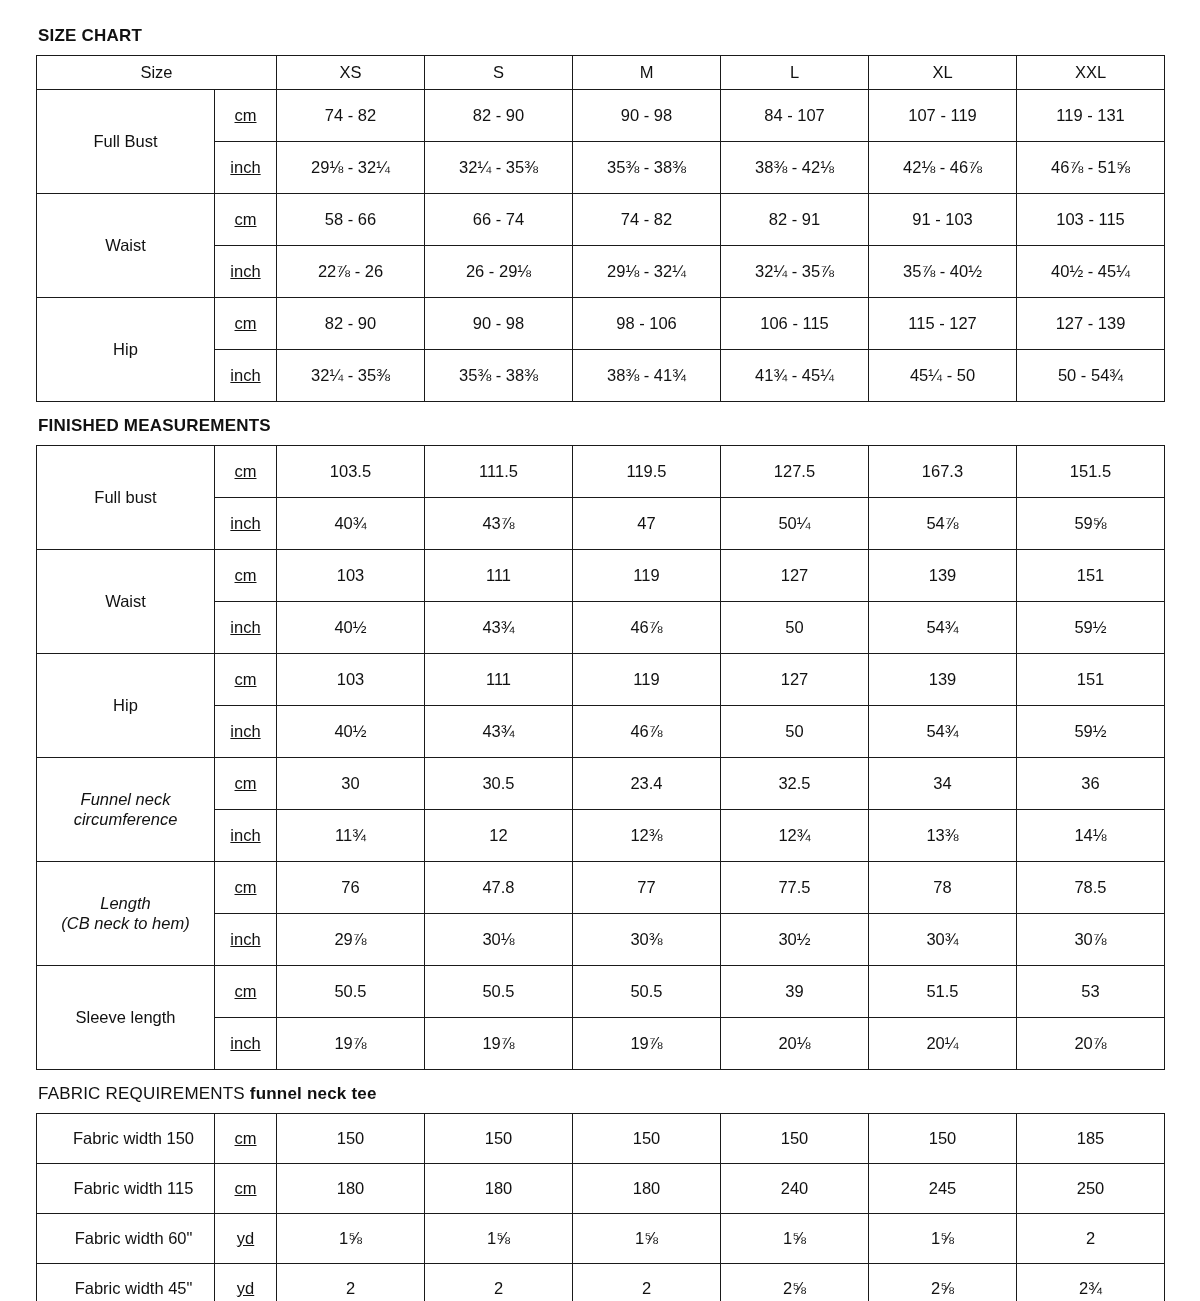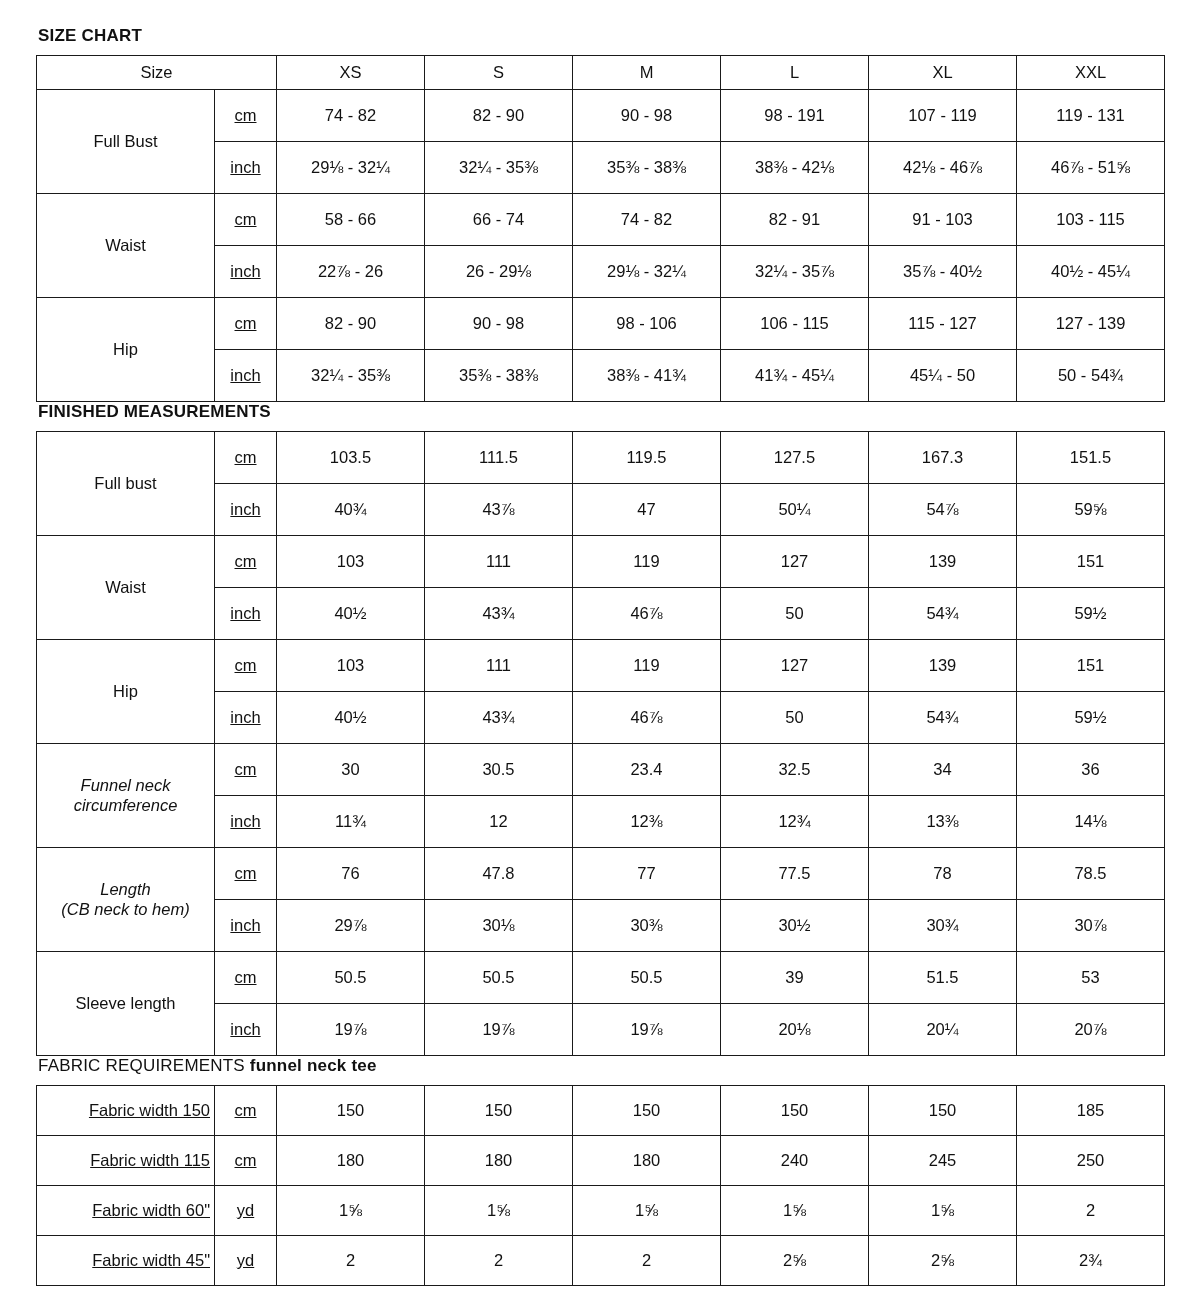--- a/index.html
+++ b/index.html
@@ -24,20 +24,21 @@
     font-size: 17px;
     font-weight: bold;
     letter-spacing: 0.2px;
     margin: 0 0 9px 2px;
     color: #111111;
   }
   .section-title .reg {
     font-weight: normal;
   }
   .block {
+    margin-bottom: 14px;
   }
   table.grid {
     border-collapse: collapse;
     width: 1128px;
     table-layout: fixed;
   }
   table.grid td, table.grid th {
     border: 1px solid #1a1a1a;
     font-size: 16.5px;
     font-weight: normal;
@@ -51,23 +52,22 @@
   col.c-label { width: 178px; }
   col.c-unit  { width: 62px; }
   col.c-size  { width: 148px; }
 
   td.label {
     text-align: center;
     font-size: 16.5px;
     padding: 4px 6px;
   }
   td.label.left {
-    text-align: right;
+    text-align: center;
     padding-left: 20px;
-    text-decoration: underline;
   }
   td.unit {
     font-size: 16px;
     text-decoration: underline;
   }
   th.sizehdr {
     font-weight: normal;
     font-size: 16.5px;
     padding: 8px 4px;
   }
@@ -104,21 +104,21 @@
           <th class="sizehdr">XL</th>
           <th class="sizehdr">XXL</th>
         </tr>
 
         <tr class="r-tall">
           <td class="label" rowspan="2">Full Bust</td>
           <td class="unit">cm</td>
           <td>74 - 82</td>
           <td>82 - 90</td>
           <td>90 - 98</td>
-          <td>98 - 191</td>
+          <td>84 - 107</td>
           <td>107 - 119</td>
           <td>119 - 131</td>
         </tr>
         <tr class="r-tall">
           <td class="unit">inch</td>
           <td>29⅛ - 32¼</td>
           <td>32¼ - 35⅜</td>
           <td>35⅜ - 38⅜</td>
           <td>38⅜ - 42⅛</td>
           <td>42⅛ - 46⅞</td>

